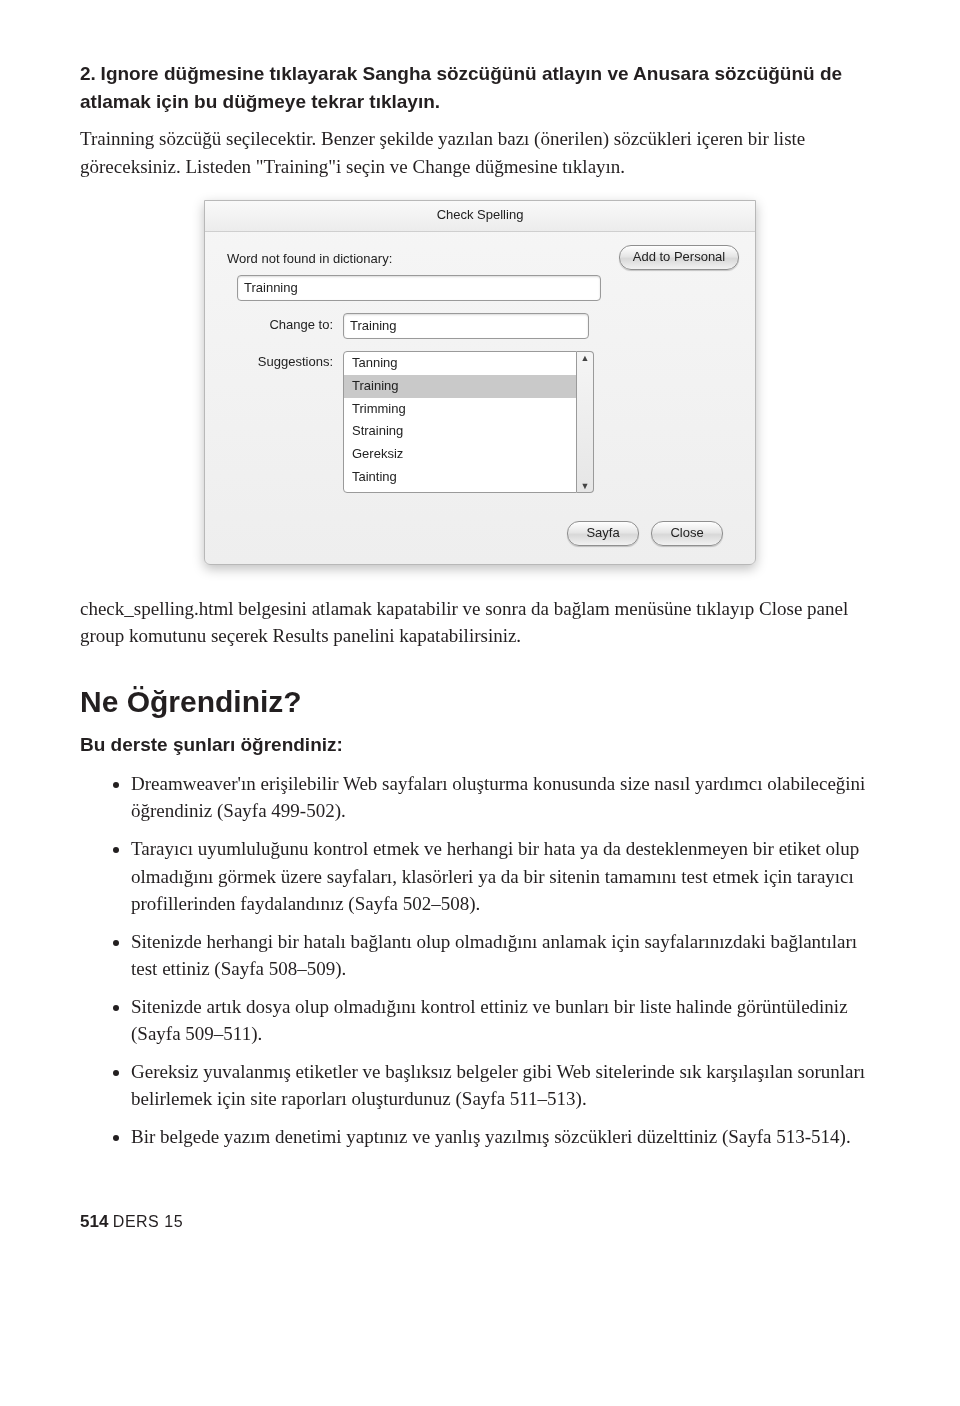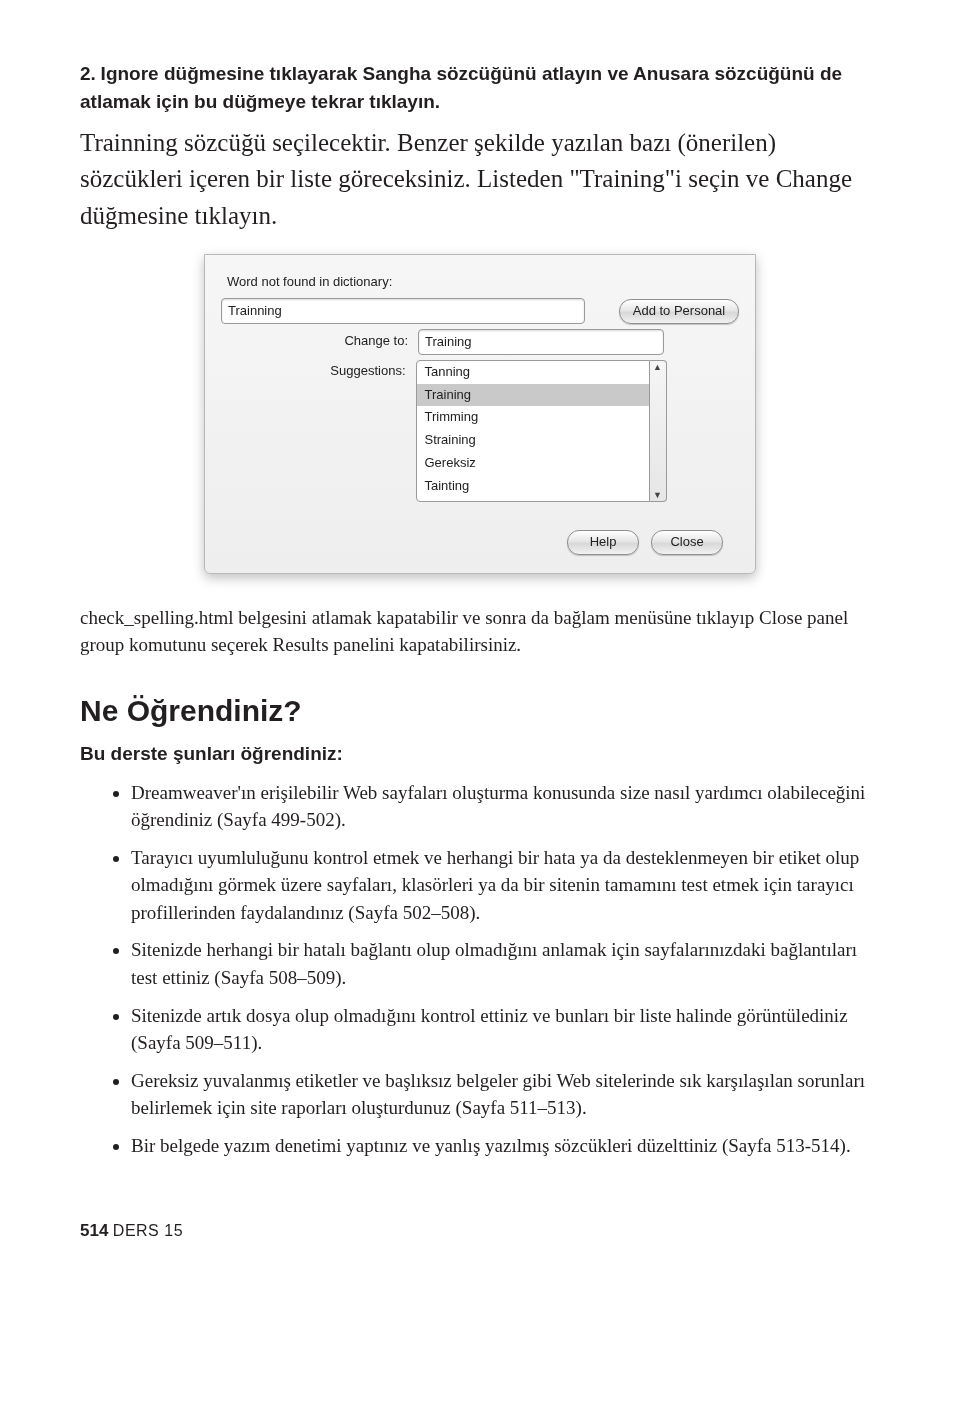--- a/index.html
+++ b/index.html
@@ -16,21 +16,21 @@
     font-weight: 800;
     font-size: 19px;
     display: inline;
   }
   .step-text {
     font-family: Helvetica, Arial, sans-serif;
     font-weight: 700;
     font-size: 19px;
   }
   .step-block { margin-bottom: 10px; }
-  .continuation { margin: 10px 0 20px 0; font-size: 25px; }
+  .continuation { margin: 10px 0 20px 0; font-size: 19px; }
   .figure-wrapper { text-align: center; margin: 20px 0 30px 0; }
   
   .dialog {
     display: inline-block;
     width: 550px;
     background: linear-gradient(#f6f6f6,#eeeeee);
     border: 1px solid #b8b8b8;
     border-radius: 0 0 6px 6px;
     box-shadow: 0 4px 12px rgba(0,0,0,0.25);
     font-family: 'Lucida Grande', Helvetica, Arial, sans-serif;
@@ -51,21 +51,21 @@
   .input {
     width: 350px;
     background: #fff;
     border: 1px solid #9a9a9a;
     border-radius: 4px;
     padding: 3px 6px;
     box-shadow: inset 0 1px 2px rgba(0,0,0,0.15);
     font-size: 13px;
     height: 18px;
   }
-  .row { display: flex; align-items: center; margin-top: 5px; justify-content: center; }
+  .row { display: flex; align-items: center; margin-top: 12px; }
   .row .lbl { width: 112px; text-align: right; padding-right: 10px; }
   .listbox {
     background: #fff;
     border: 1px solid #9a9a9a;
     border-radius: 4px 0 0 4px;
     width: 232px;
     height: 140px;
     overflow: hidden;
     font-size: 13px;
   }
@@ -137,24 +137,25 @@
 
 <div class="step-block">
   <span class="step-num">2.</span>
   <span class="step-text">Ignore düğmesine tıklayarak Sangha sözcüğünü atlayın ve Anusara sözcüğünü de atlamak için bu düğmeye tekrar tıklayın.</span>
 </div>
 
 <div class="continuation">Trainning sözcüğü seçilecektir. Benzer şekilde yazılan bazı (önerilen) sözcükleri içeren bir liste göreceksiniz. Listeden "Training"i seçin ve Change düğmesine tıklayın.</div>
 
 <div class="figure-wrapper">
   <div class="dialog">
+    <div class="dialog-title">Check Spelling</div>
     <div class="dialog-body">
       <div class="label-top">Word not found in dictionary:</div>
 
-      <div style="display:flex; ">
+      <div style="display:flex; margin-left:16px;">
         <div class="input"><span>Trainning</span></div>
       </div>
       <div class="btn-col" style="top:44px;">
         <div class="mac-btn"><span>Add to Personal</span></div>
       </div>
 
       <div class="row">
         <div class="lbl">Change to:</div>
         <div class="input" style="width:232px;"><span>Training</span></div>
       </div>
@@ -174,21 +175,21 @@
           </div>
           <div class="side-scroll">
             <span class="arr">▲</span>
             <span class="arr">▼</span>
           </div>
         </div>
       </div>
 
 
       <div class="bottom-btns" style="margin-top:18px;">
-        <div class="mac-btn small"><span>Help</span></div>
+        <div class="mac-btn small"><span>Sayfa</span></div>
         <div class="mac-btn small"><span>Close</span></div>
       </div>
     </div>
   </div>
 </div>
 
 <div class="para">check_spelling.html belgesini atlamak kapatabilir ve sonra da bağlam menüsüne tıklayıp Close panel group komutunu seçerek Results panelini kapatabilirsiniz.</div>
 
 <h2 class="learned">Ne Öğrendiniz?</h2>
 <div class="subhead">Bu derste şunları öğrendiniz:</div>

